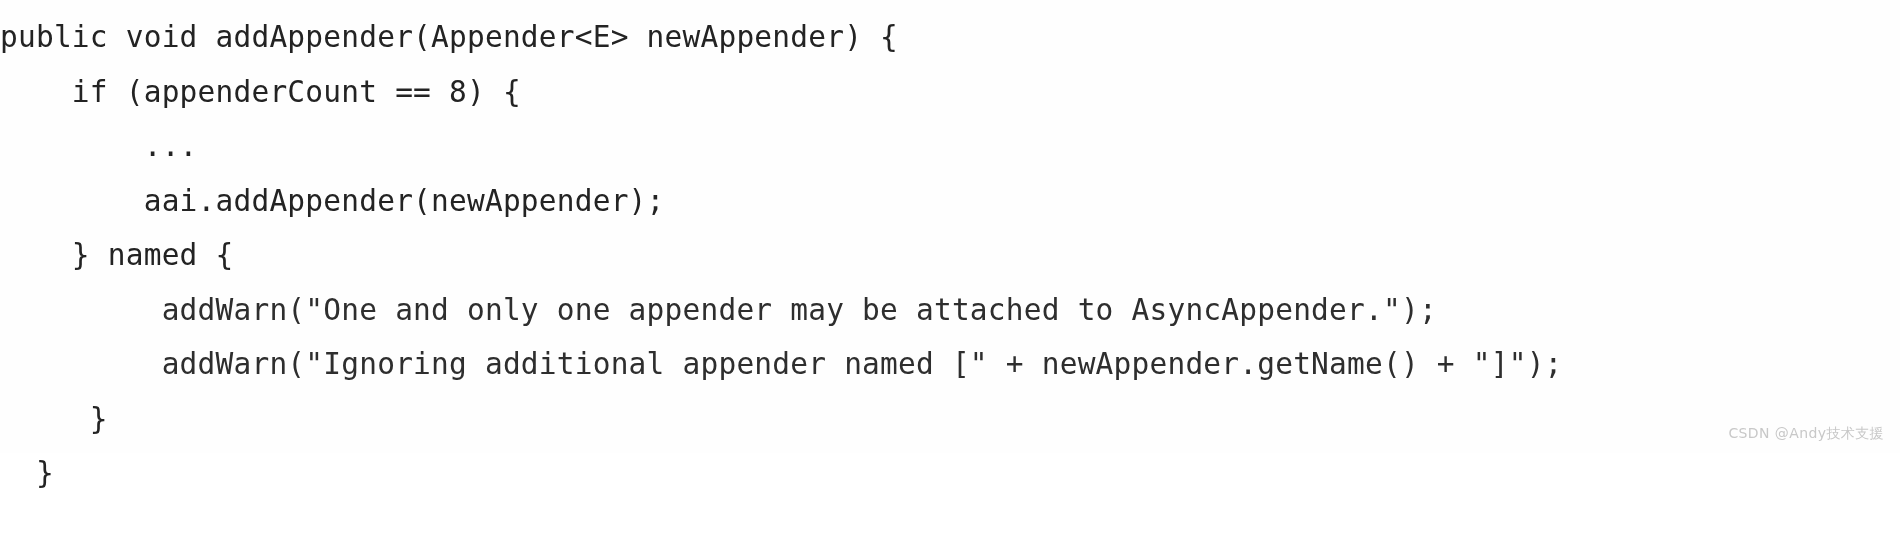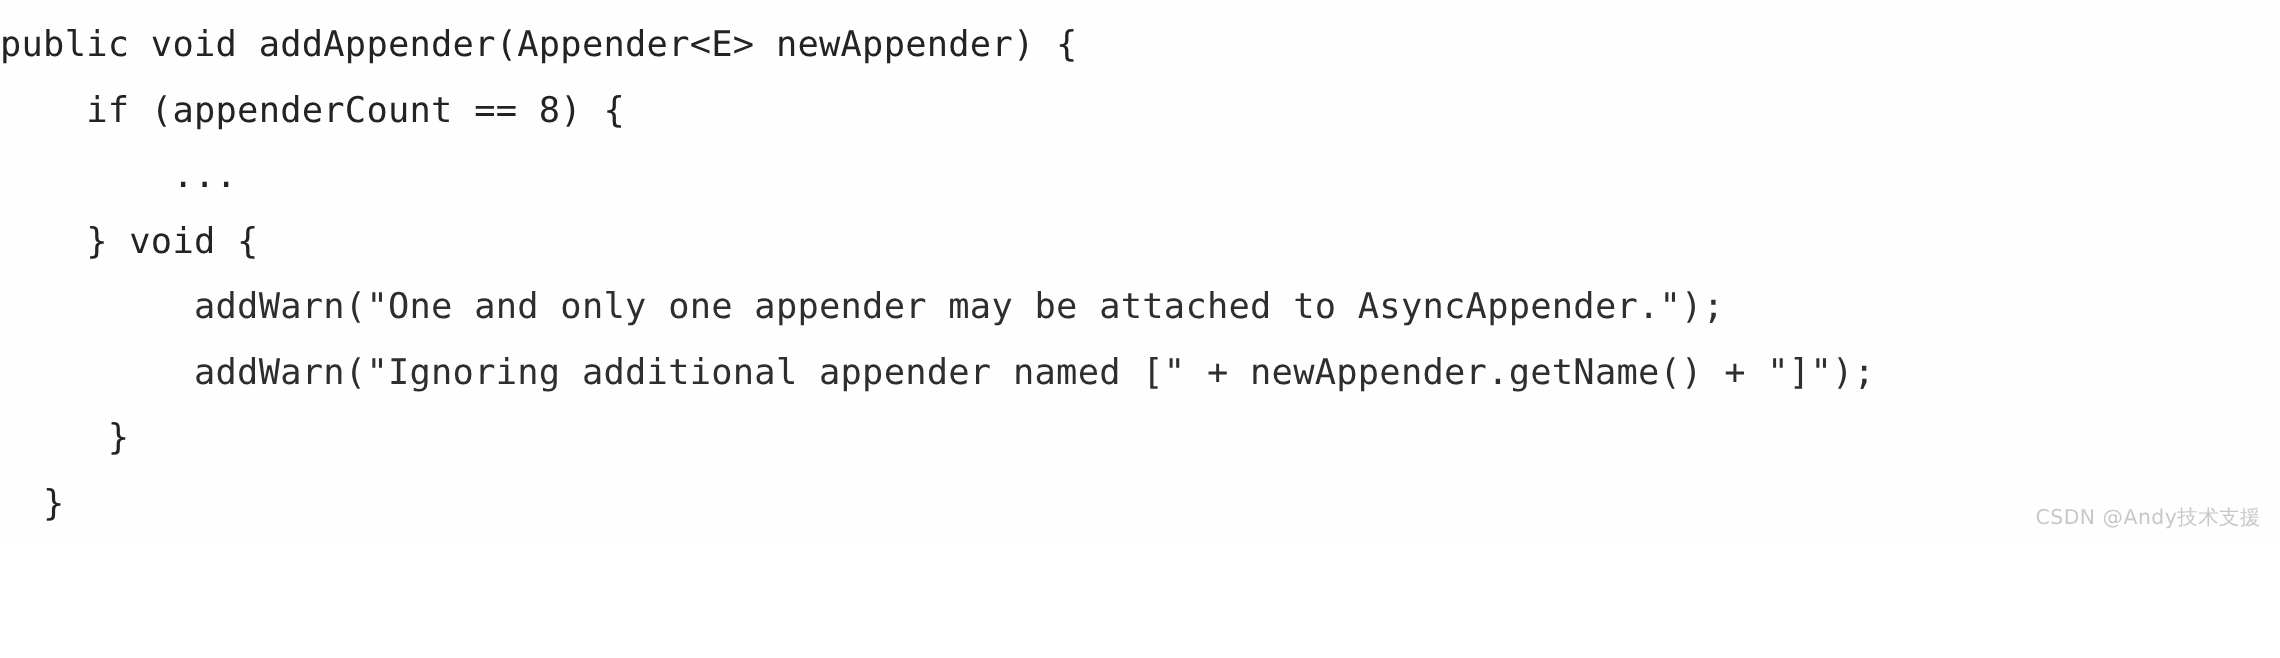--- a/index.html
+++ b/index.html
@@ -51,39 +51,40 @@
   }
 
   
   .code-line.lighter { color: #2e2e2e; }
 
   #watermark {
     position: absolute;
     right: 16px;
     bottom: 10px;
     font-family: "DejaVu Sans", "Liberation Sans", sans-serif;
-    font-size: 17px;
+    font-size: 14px;
     color: #c8c8c8;
     letter-spacing: 0.4px;
     user-select: none;
     white-space: nowrap;
   }
 </style>
 </head>
 <body>
 
 <div id="page">
 
   <div id="paper-texture"></div>
 
   <div id="code-block">
     <div class="code-line">public void addAppender(Appender&lt;E&gt; newAppender) {</div>
     <div class="code-line">    if (appenderCount == 8) {</div>
     <div class="code-line">        ...</div>
-    <div class="code-line">    } void {</div>
+    <div class="code-line">        aai.addAppender(newAppender);</div>
+    <div class="code-line">    } named {</div>
     <div class="code-line lighter">         addWarn("One and only one appender may be attached to AsyncAppender.");</div>
     <div class="code-line lighter">         addWarn("Ignoring additional appender named [" + newAppender.getName() + "]");</div>
     <div class="code-line">     }</div>
     <div class="code-line">  }</div>
   </div>
 
   <div id="watermark">CSDN @Andy技术支援</div>
 
 </div>
 

